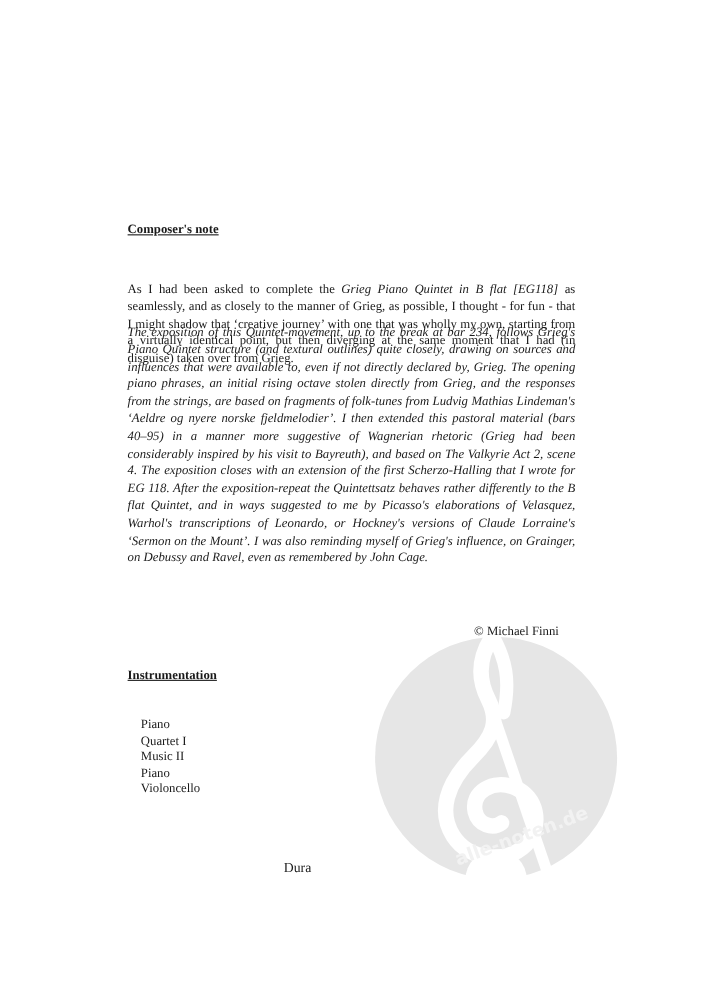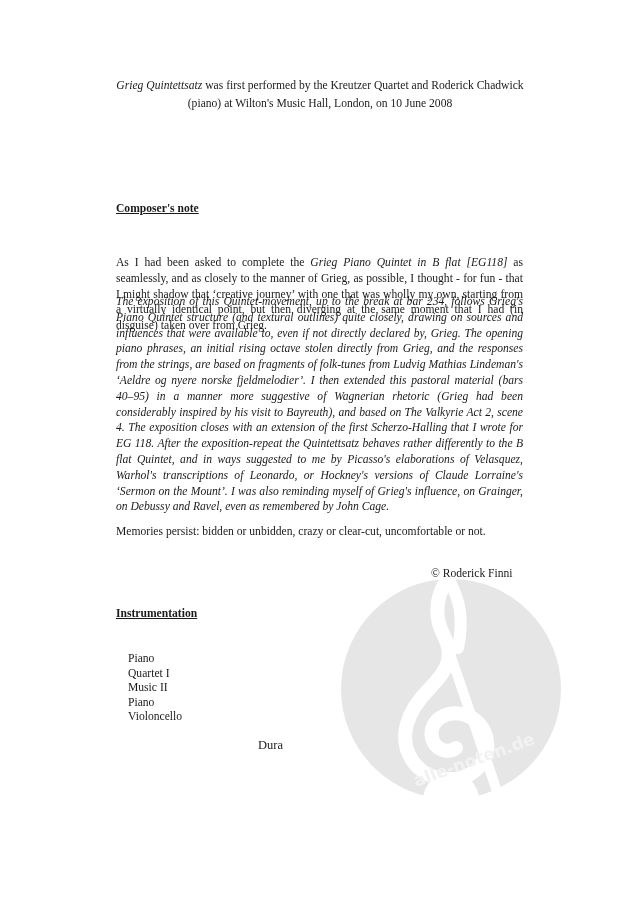--- a/index.html
+++ b/index.html
@@ -87,21 +87,21 @@
       margin: 12px;
       padding: 0;
       list-style: none;
       font-family: "Liberation Serif", "DejaVu Serif", serif;
       font-size: 11.6px;
       line-height: 14.6px;
     }
     .duration {
       position: absolute;
       left: 258px;
-      top: 738px;
+      top: 782px;
       font-family: "Liberation Serif", "DejaVu Serif", serif;
       font-size: 12.5px;
       line-height: 14px;
     }
   </style>
 </head>
 <body>
 
 <div class="page">
 
@@ -115,34 +115,29 @@
         <path d="M104 58 L 160 222" fill="none" stroke="black" stroke-width="10"></path>
         <circle cx="111" cy="222" r="28" fill="black"></circle>
       </mask>
     </defs>
     <circle cx="111" cy="111" r="110" fill="#e6e6e6" mask="url(#clefmask)"></circle>
     <text x="70" y="196" transform="rotate(-20 110 185)" font-family="DejaVu Sans, sans-serif" font-weight="bold" font-size="17" fill="#f2f2f2">alle-noten.de</text>
   </svg>
 
   <div class="content">
 
-    <div class="premiere">
-      <em>Grieg Quintettsatz</em><span> was first performed by the Kreutzer Quartet and Roderick Chadwick</span><br>
-      <span>(piano) at Wilton's Music Hall, London, on 10 June 2008</span>
-    </div>
 
     <div class="section-heading h-note">Composer's note</div>
 
     <p class="para p1"><span>As I had been asked to complete the </span><em>Grieg Piano Quintet in B flat [EG118]</em><span> as seamlessly, and as closely to the manner of Grieg, as possible, I thought - for fun - that I might shadow that ‘creative journey’ with one that was wholly my own, starting from a virtually identical point, but then diverging at the same moment that I had (in disguise) taken over from Grieg.</span></p>
 
     <p class="para p2">The exposition of this Quintet-movement, up to the break at bar 234, follows Grieg's Piano Quintet structure (and textural outlines) quite closely, drawing on sources and influences that were available to, even if not directly declared by, Grieg. The opening piano phrases, an initial rising octave stolen directly from Grieg, and the responses from the strings, are based on fragments of folk-tunes from Ludvig Mathias Lindeman's ‘Aeldre og nyere norske fjeldmelodier’. I then extended this pastoral material (bars 40–95) in a manner more suggestive of Wagnerian rhetoric (Grieg had been considerably inspired by his visit to Bayreuth), and based on The Valkyrie Act 2, scene 4. The exposition closes with an extension of the first Scherzo-Halling that I wrote for EG 118. After the exposition-repeat the Quintettsatz behaves rather differently to the B flat Quintet, and in ways suggested to me by Picasso's elaborations of Velasquez, Warhol's transcriptions of Leonardo, or Hockney's versions of Claude Lorraine's ‘Sermon on the Mount’. I was also reminding myself of Grieg's influence, on Grainger, on Debussy and Ravel, even as remembered by John Cage.</p>
 
-    <p class="para p3">Memories persist: bidden or unbidden, crazy or clear-cut, uncomfortable or not.</p>
 
-    <div class="copyright">© Roderick Finni</div>
+    <div class="copyright">© Michael Finni</div>
 
     <div class="section-heading h-instr">Instrumentation</div>
 
     <ul class="instr-list">
       <li>Piano</li>
       <li>Quartet I</li>
       <li>Music II</li>
       <li>Piano</li>
       <li>Violoncello</li>
     </ul>

